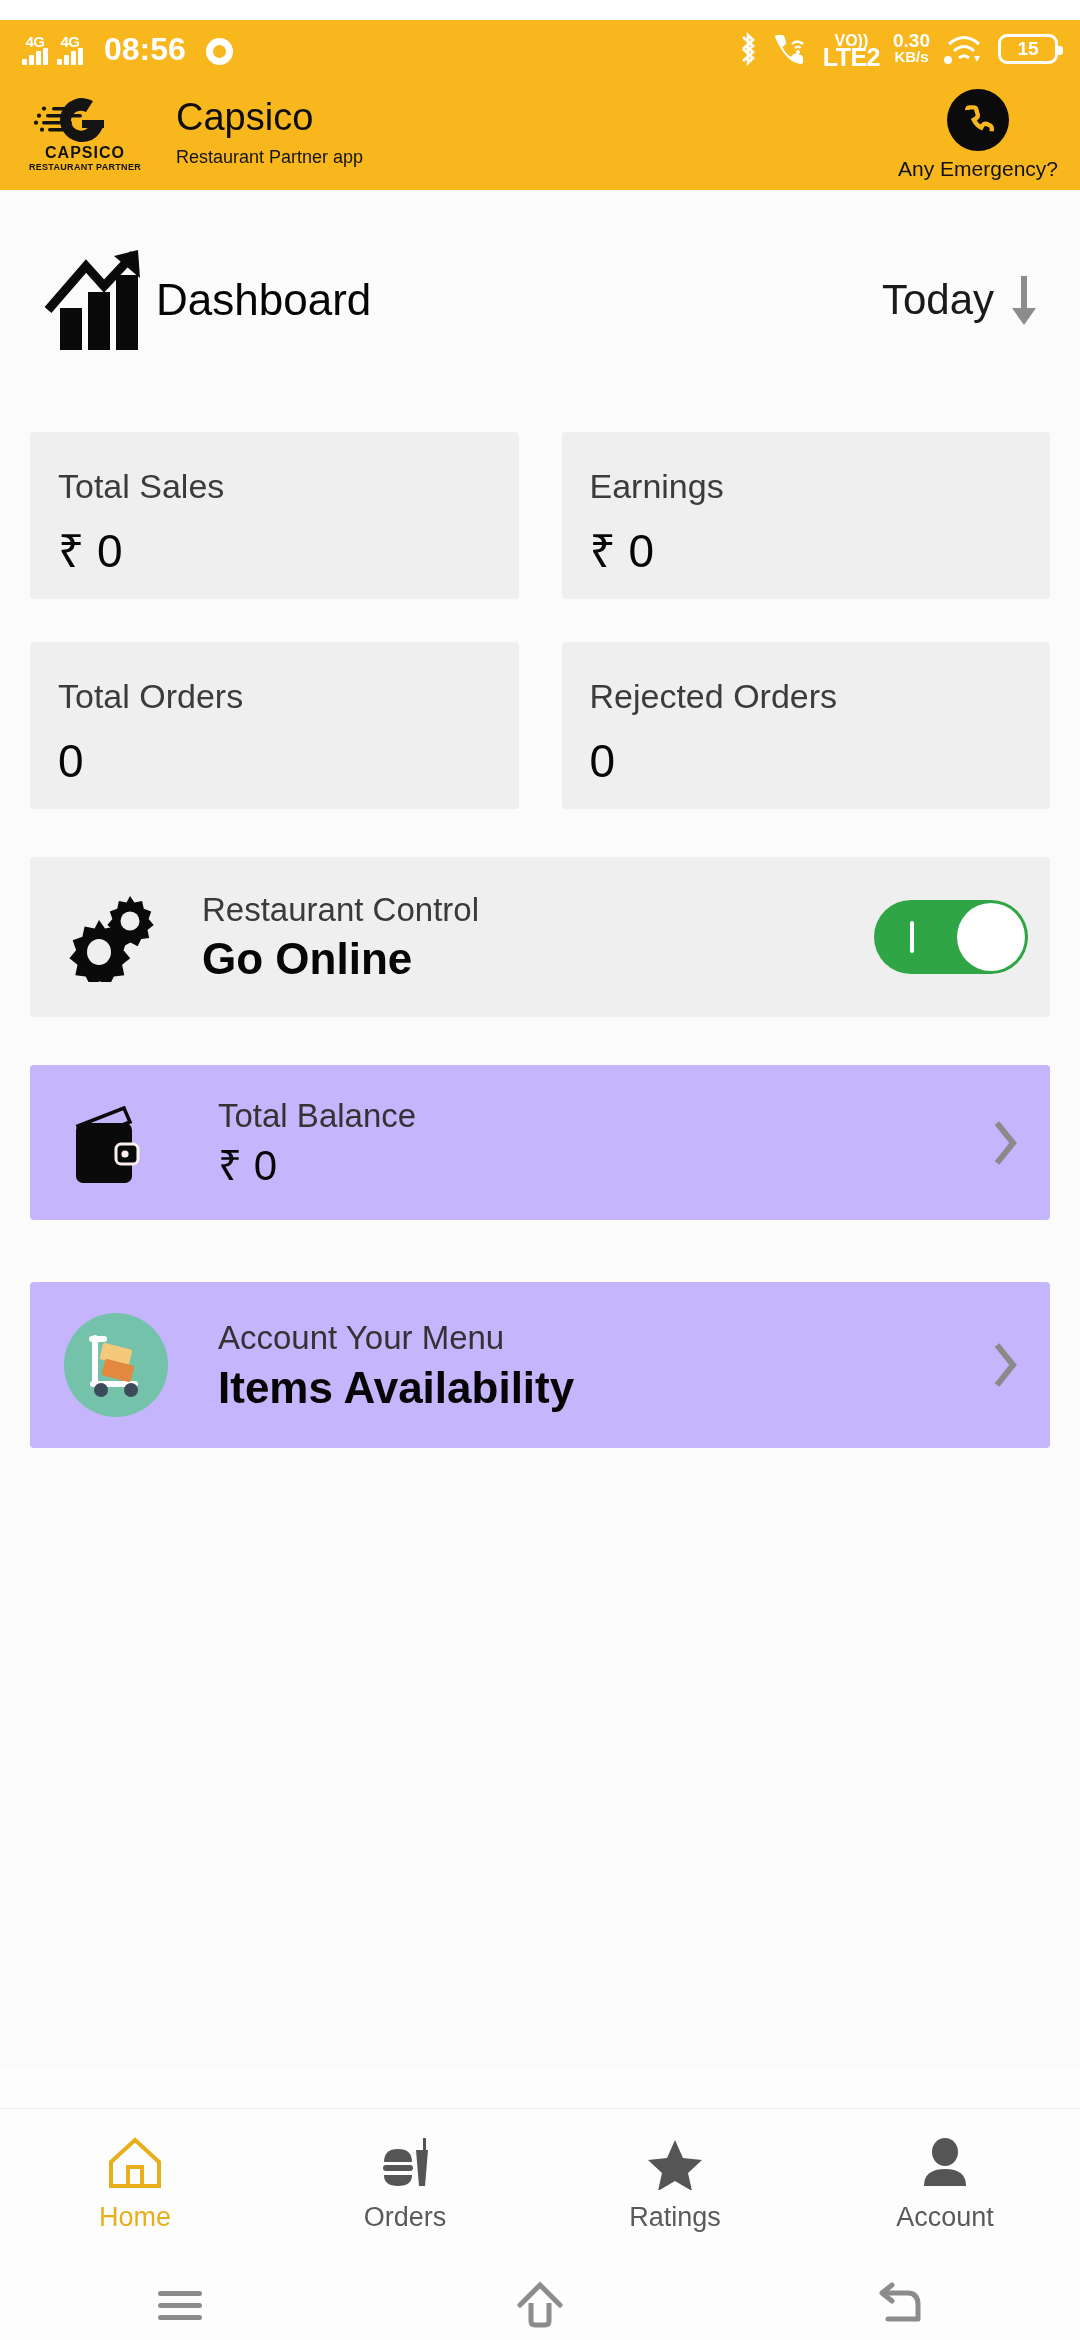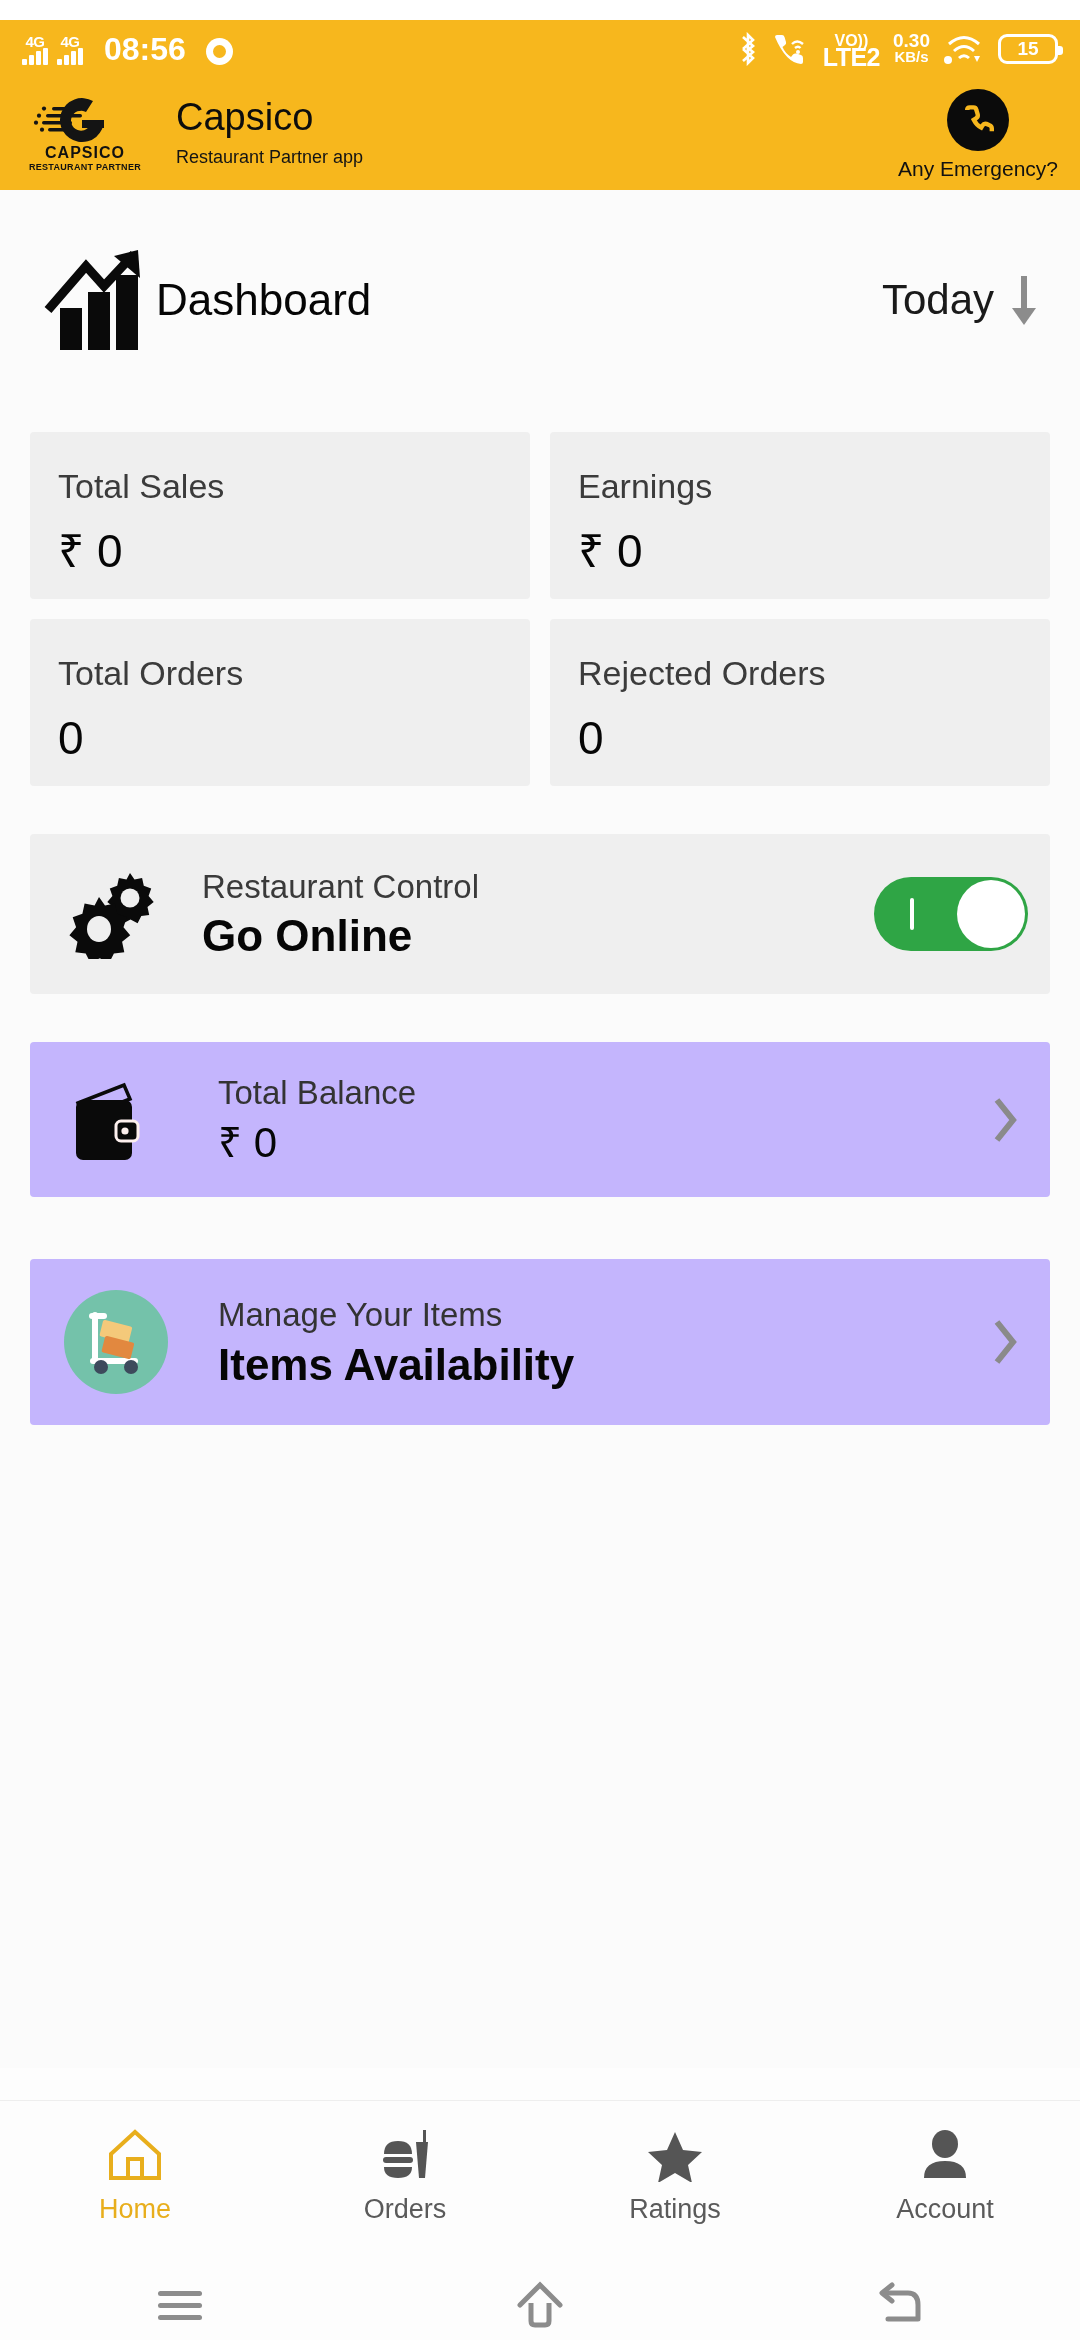--- a/index.html
+++ b/index.html
@@ -82,21 +82,21 @@
     display: flex; align-items: center; padding: 58px 42px 0 42px;
   }
   .dash-icon { width: 108px; height: 104px; }
   .dash-title { font-size: 44px; color: #050505; margin-left: 6px; }
   .dash-spacer { flex: 1; }
   .period { display: flex; align-items: center; gap: 16px; }
   .period-label { font-size: 42px; color: #1a1a1a; }
   .period-arrow { width: 28px; height: 52px; }
 
   .stat-grid {
-    display: grid; grid-template-columns: 1fr 1fr; gap: 20px;
+    display: grid; grid-template-columns: 1fr 1fr; gap: 43px;
     padding: 80px 30px 0 30px;
   }
   .stat-card {
     background: #efefef; border-radius: 4px;
     padding: 34px 0 34px 28px; height: 167px;
   }
   .stat-label { font-size: 34px; color: #3b3b3b; line-height: 40px; }
   .stat-value { font-size: 46px; color: #060606; margin-top: 20px; line-height: 50px; }
 
   .ctrl-card {
@@ -134,21 +134,21 @@
   .chev { width: 26px; height: 48px; }
 
   .menu-card { margin-top: 62px; height: 166px; }
   .avatar-circle {
     width: 104px; height: 104px; border-radius: 50%; background: #74C2AA;
     display: flex; align-items: center; justify-content: center;
   }
 
   
   .tabbar {
-    position: absolute; left: 0; bottom: 108px; width: 1080px; height: 152px;
+    position: absolute; left: 0; bottom: 100px; width: 1080px; height: 152px;
     background: #fdfdfd; border-top: 1px solid #eeeeee;
     display: flex; align-items: center;
   }
   .tab { flex: 1; display: flex; flex-direction: column; align-items: center; gap: 12px; }
   .tab-icon { height: 54px; display: flex; align-items: flex-end; }
   .tab-label { font-size: 27px; color: #5a5a5a; }
   .tab.active .tab-label { color: #E8AE1C; }
 
   
   .navbar {
@@ -337,21 +337,21 @@
             <path d="M13 11 L25 11" stroke="#ffffff" stroke-width="6" stroke-linecap="round" fill="none"></path>
             <path d="M14 56 L56 56" stroke="#ffffff" stroke-width="6" stroke-linecap="round" fill="none"></path>
             <rect x="22" y="18" width="30" height="17" rx="2" fill="#F4C97A" transform="rotate(14 37 26)"></rect>
             <rect x="24" y="34" width="30" height="17" rx="2" fill="#E2883F" transform="rotate(14 39 42)"></rect>
             <circle cx="22" cy="62" r="7" fill="#3D4A5C"></circle>
             <circle cx="52" cy="62" r="7" fill="#3D4A5C"></circle>
           </svg>
         </span>
       </span>
       <div class="row-text">
-        <span class="row-sub">Manage Your Items</span>
+        <span class="row-sub">Account Your Menu</span>
         <span class="row-main bold">Items Availability</span>
       </div>
       <span class="row-spacer"></span>
       <svg class="chev" viewBox="0 0 26 48">
         <path d="M5 4 L21 24 L5 44" fill="none" stroke="#8a8a8a" stroke-width="6"></path>
       </svg>
     </div>
   </div>
 
   <div class="tabbar">

